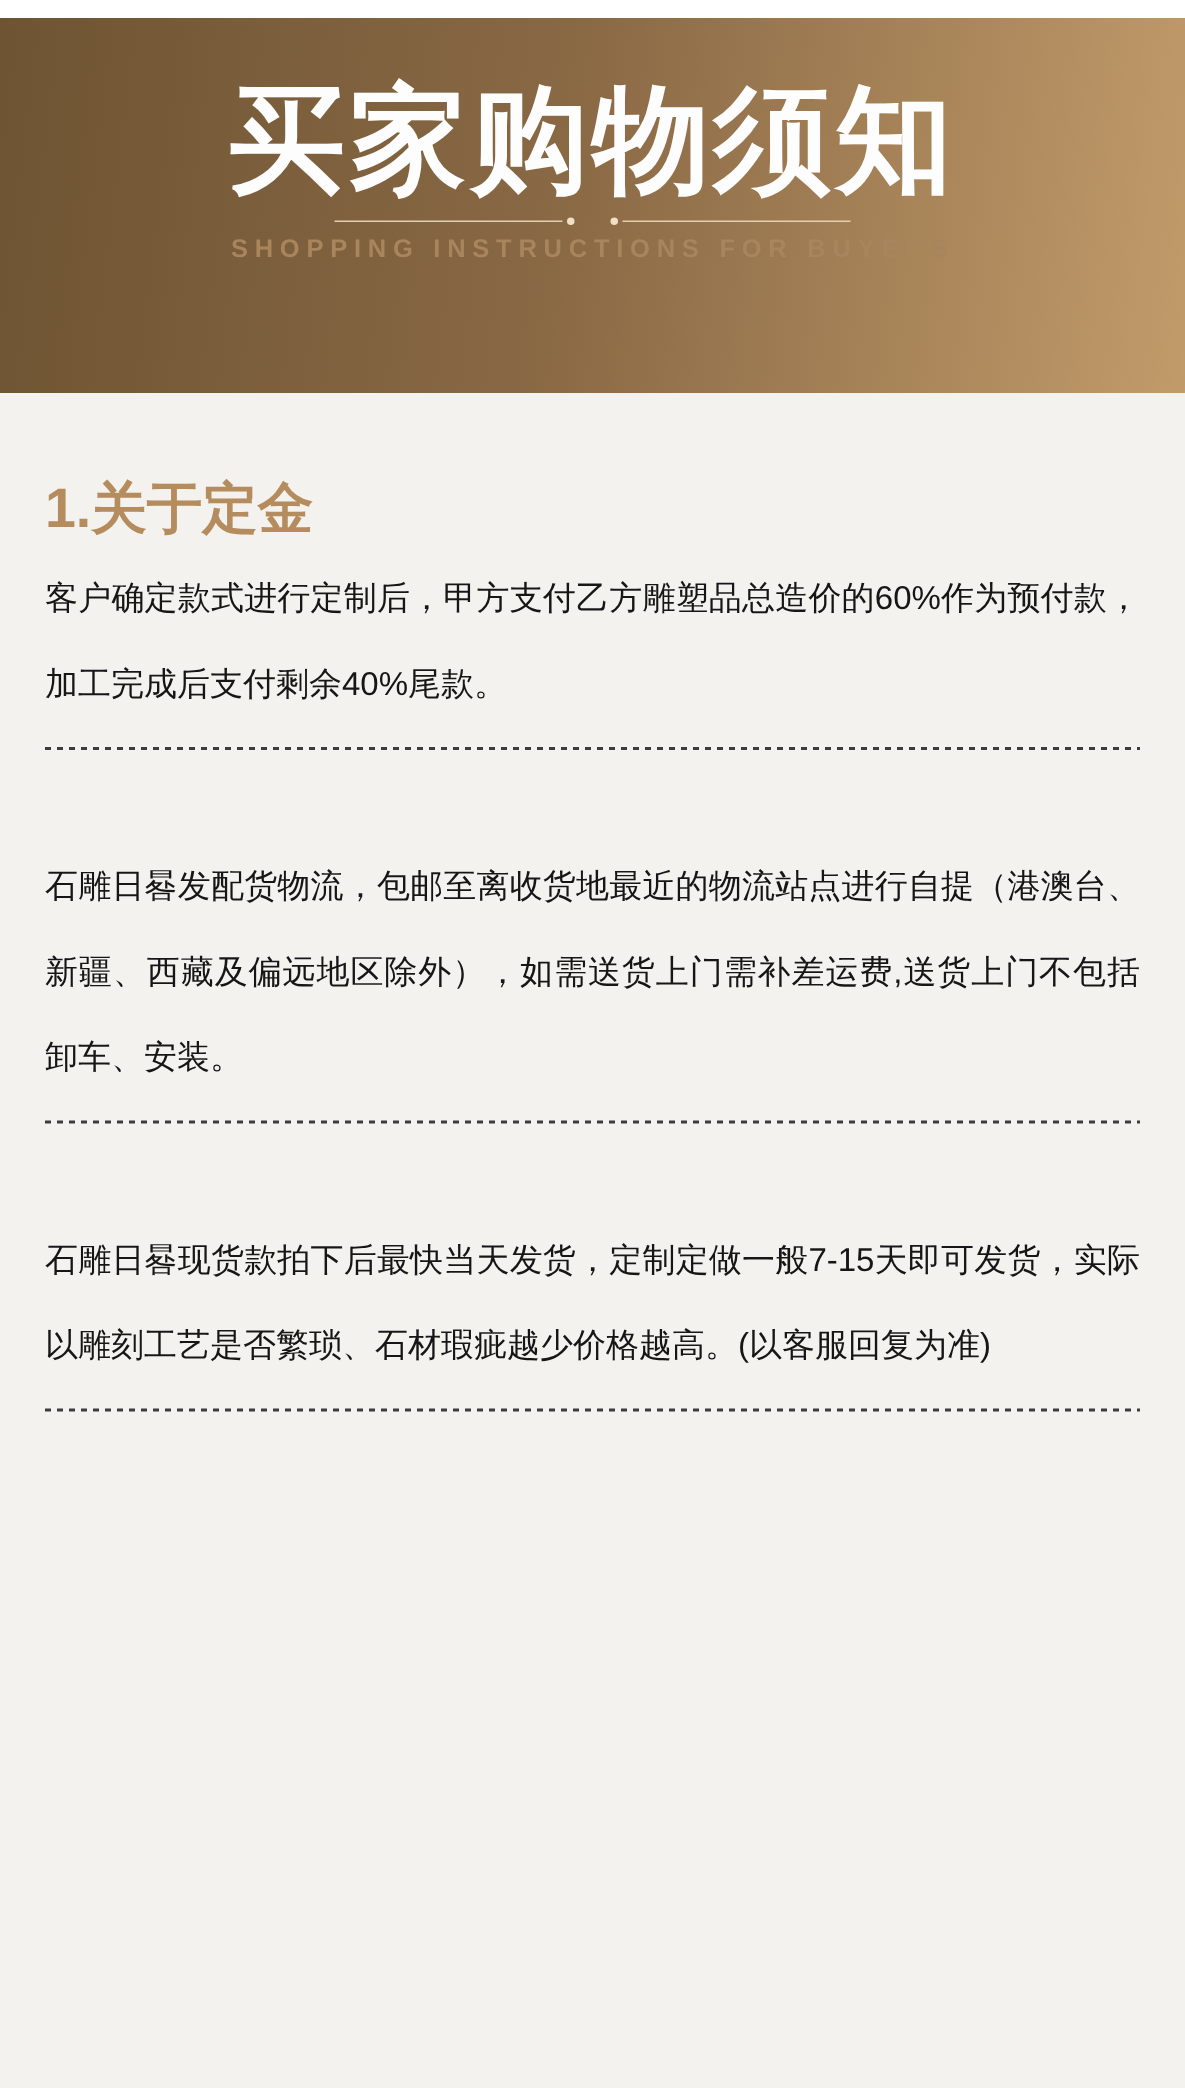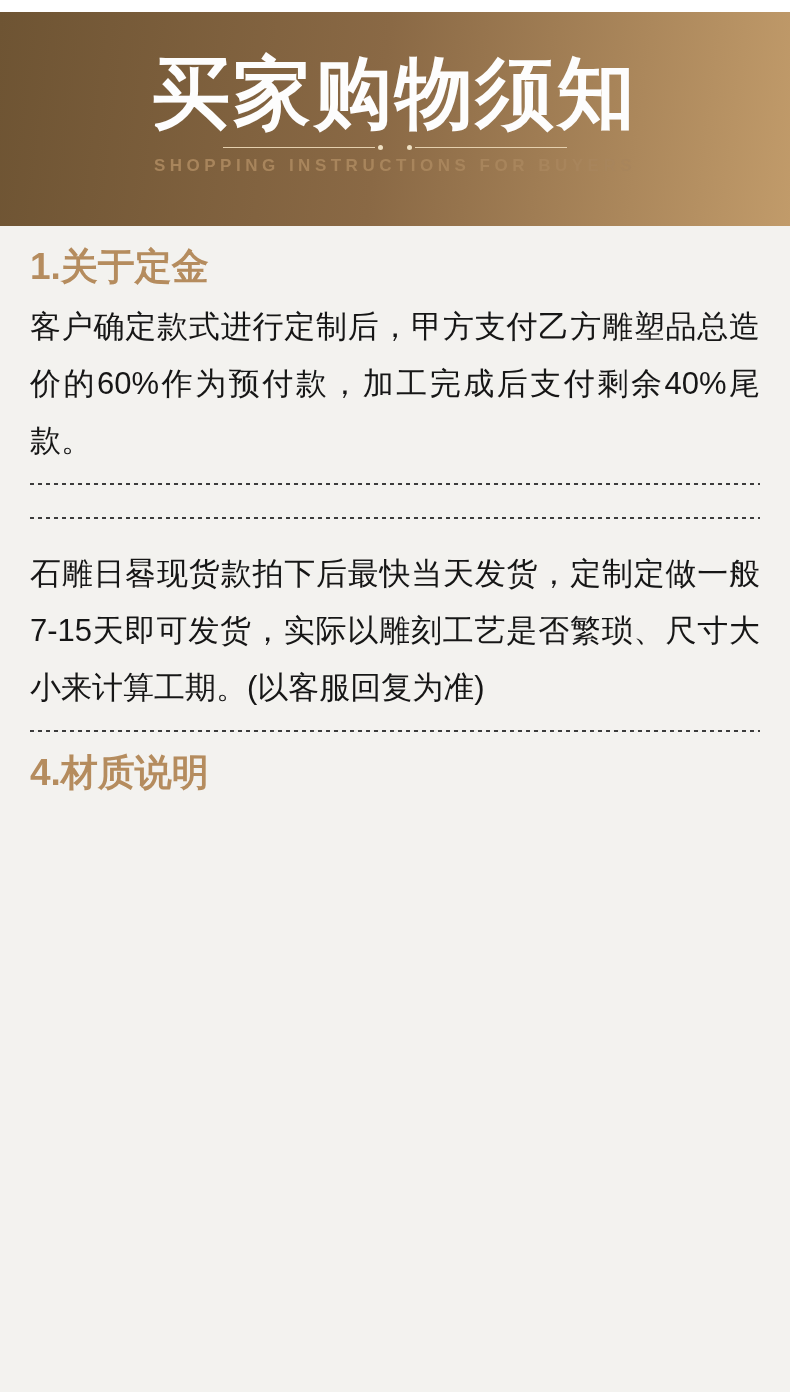--- a/index.html
+++ b/index.html
@@ -9,21 +9,21 @@
     height: 1392px;
     background: #f3f2ef;
     font-family: "Liberation Sans", "DejaVu Sans", sans-serif;
     overflow: hidden;
   }
   .top-strip {
     height: 12px;
     background: #ffffff;
   }
   .banner {
-    height: 214px;
+    height: 250px;
     background: linear-gradient(97deg, #6e5433 0%, #8a6945 48%, #c19b6a 100%);
     display: flex;
     flex-direction: column;
     align-items: center;
   }
   .banner-title {
     margin-top: 42px;
     font-size: 78px;
     line-height: 1;
     font-weight: 600;
@@ -43,30 +43,30 @@
     margin-top: 7px;
     font-size: 17px;
     line-height: 1;
     font-weight: bold;
     letter-spacing: 4.5px;
     color: #a8855c;
     white-space: nowrap;
     text-align: right;
   }
   .content { padding: 0 30px; }
-  .section { padding-top: 18px; }
+  .section { padding-top: 54px; }
   .section-heading {
     font-size: 37px;
     line-height: 46px;
     font-weight: bold;
     color: #b58c5e;
   }
   .section-body {
     margin-top: 8px;
-    font-size: 31px;
+    font-size: 22px;
     line-height: 57px;
     color: #161616;
     text-align: justify;
   }
   .dotted-sep {
     margin-top: 14px;
     height: 2px;
     background: repeating-linear-gradient(to right, #3c3c3c 0 4px, transparent 4px 8px);
   }
 </style>
@@ -89,25 +89,25 @@
 
 <div class="content">
 
   <div class="section">
     <div class="section-heading">1.关于定金</div>
     <div class="section-body">客户确定款式进行定制后，甲方支付乙方雕塑品总造价的60%作为预付款，加工完成后支付剩余40%尾款。</div>
     <div class="dotted-sep"></div>
   </div>
 
   <div class="section">
+    <div class="section-body">石雕日晷发配货物流，包邮至离收货地最近的物流站点进行自提（港澳台、新疆、西藏及偏远地区除外），如需送货上门需补差运费,送货上门不包括卸车、安装。</div>
     <div class="dotted-sep"></div>
   </div>
 
   <div class="section">
-    <div class="section-body">石雕日晷现货款拍下后最快当天发货，定制定做一般7-15天即可发货，实际以雕刻工艺是否繁琐、尺寸大小来计算工期。(以客服回复为准)</div>
+    <div class="section-body">石雕日晷现货款拍下后最快当天发货，定制定做一般7-15天即可发货，实际以雕刻工艺是否繁琐、石材瑕疵越少价格越高。(以客服回复为准)</div>
     <div class="dotted-sep"></div>
   </div>
 
   <div class="section">
-    <div class="section-heading">4.材质说明</div>
   </div>
 
 </div>
 
 </body></html>

